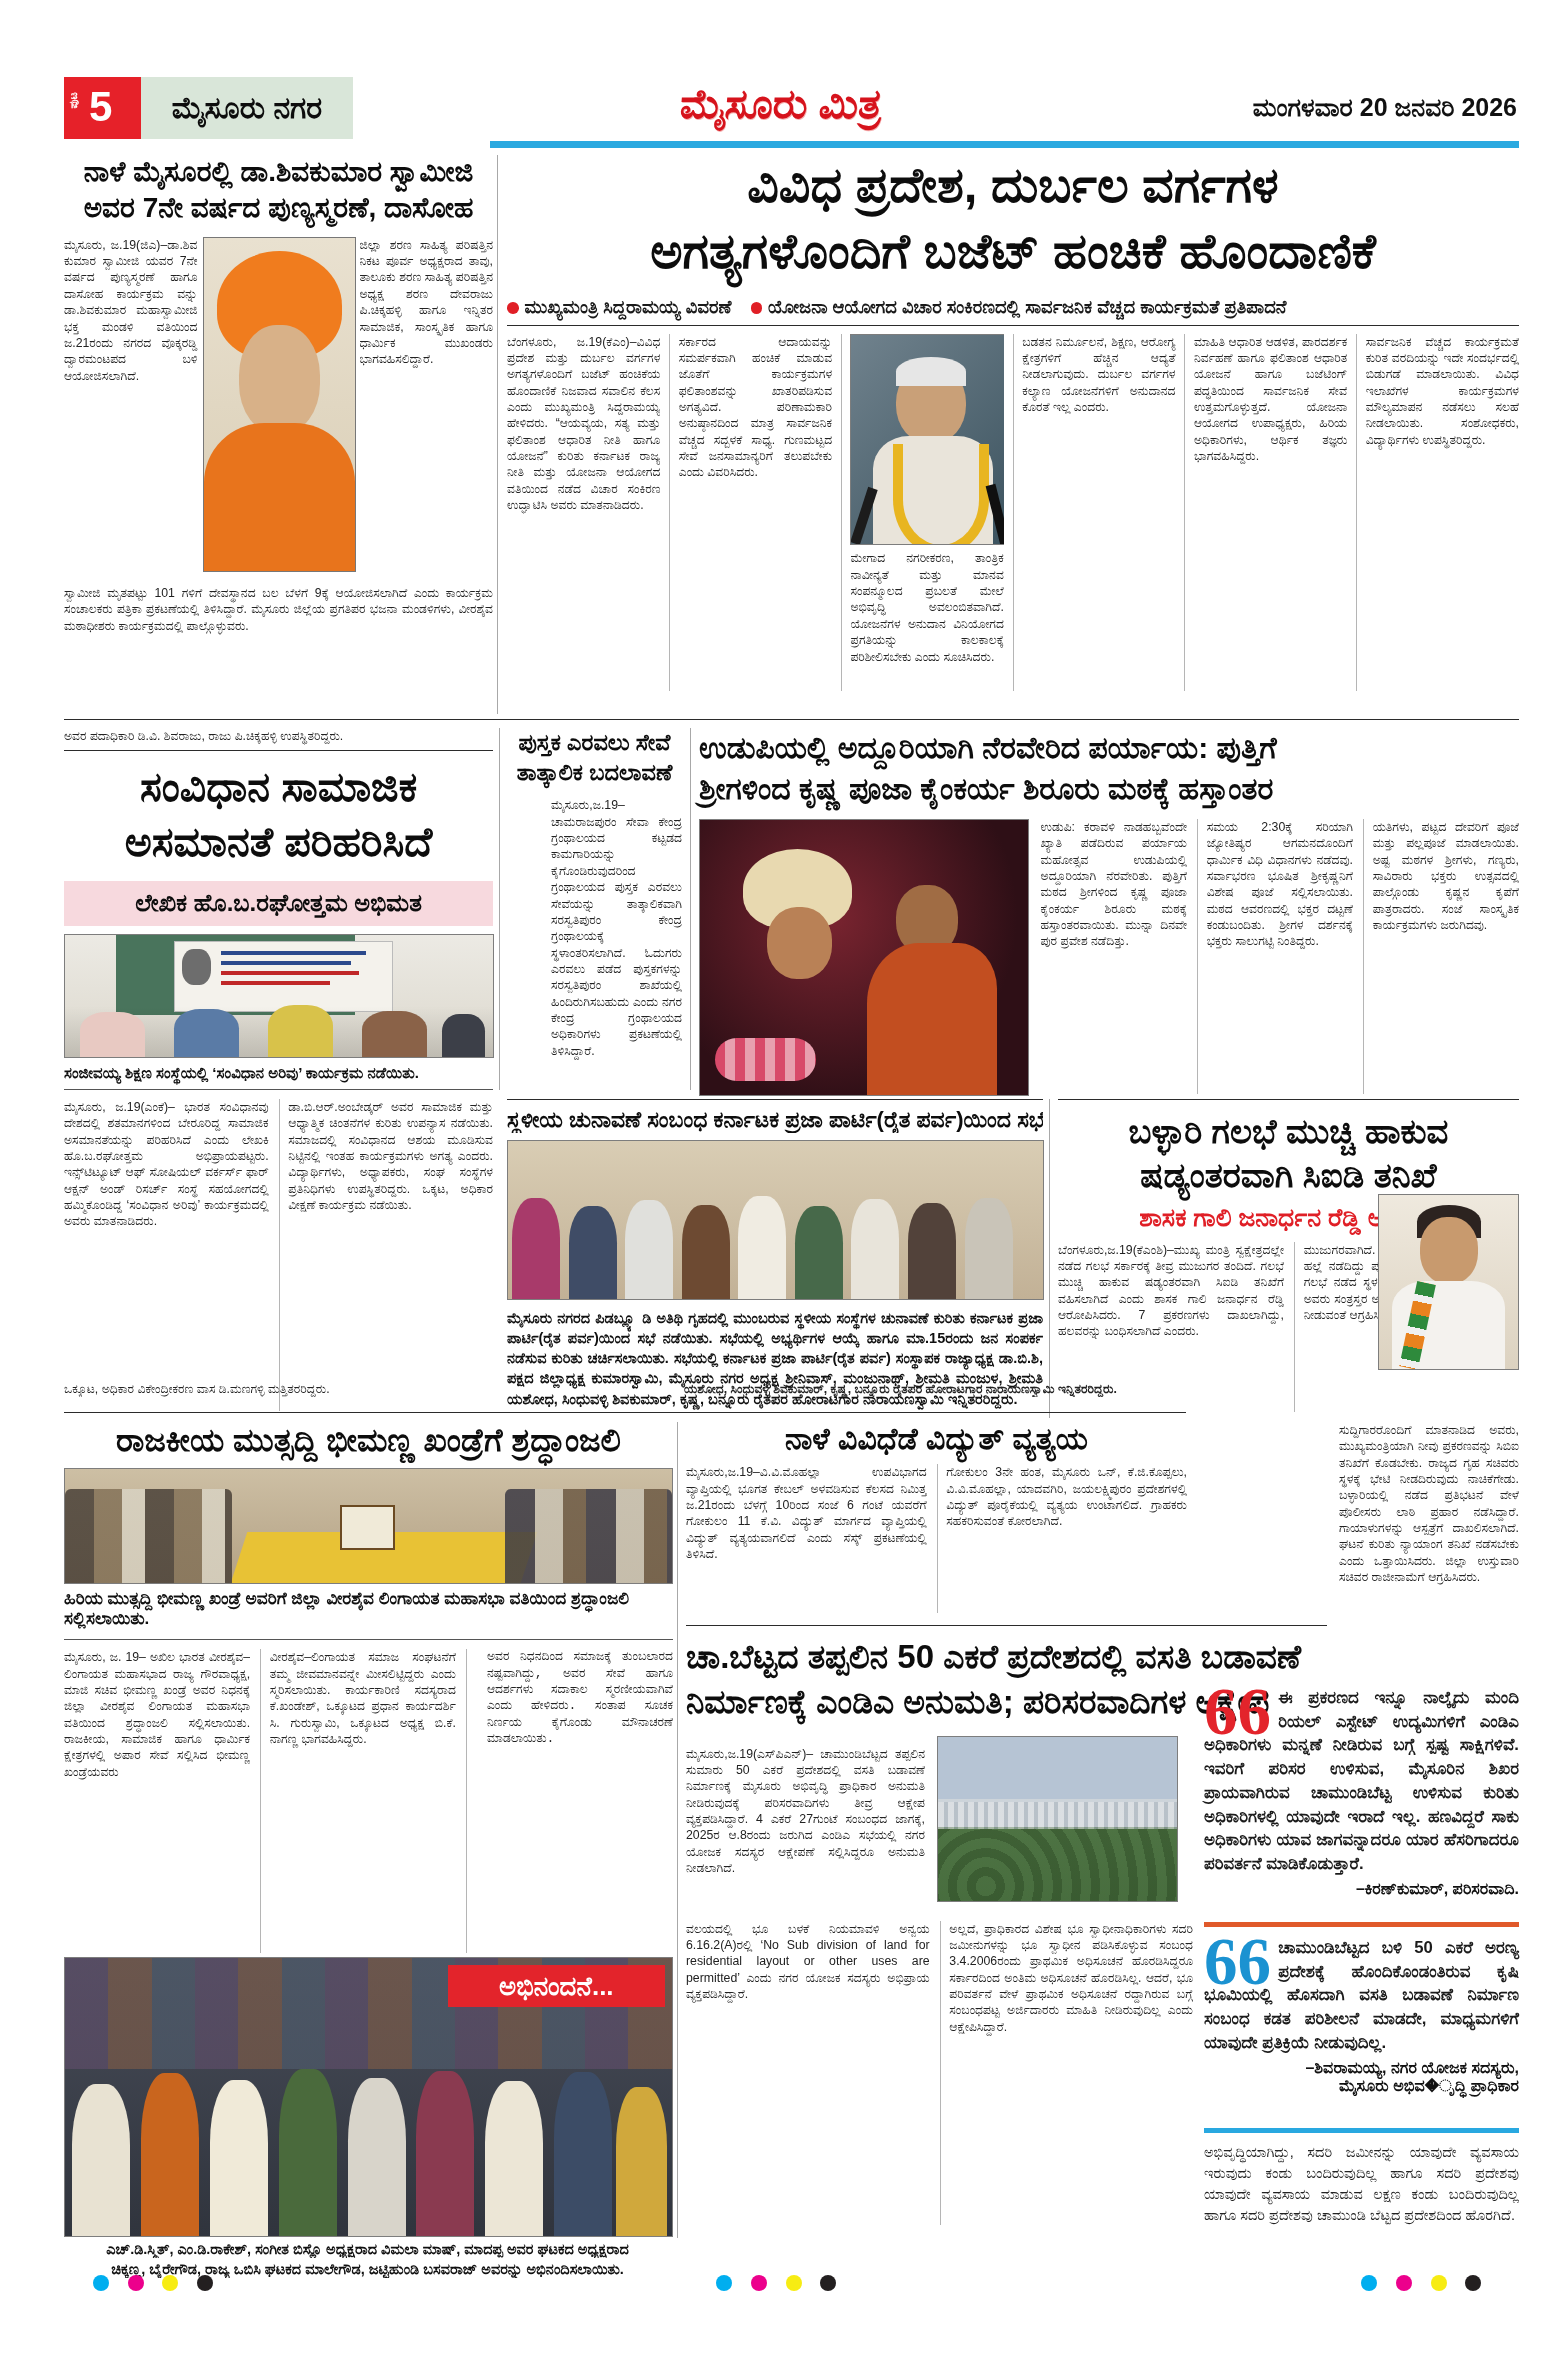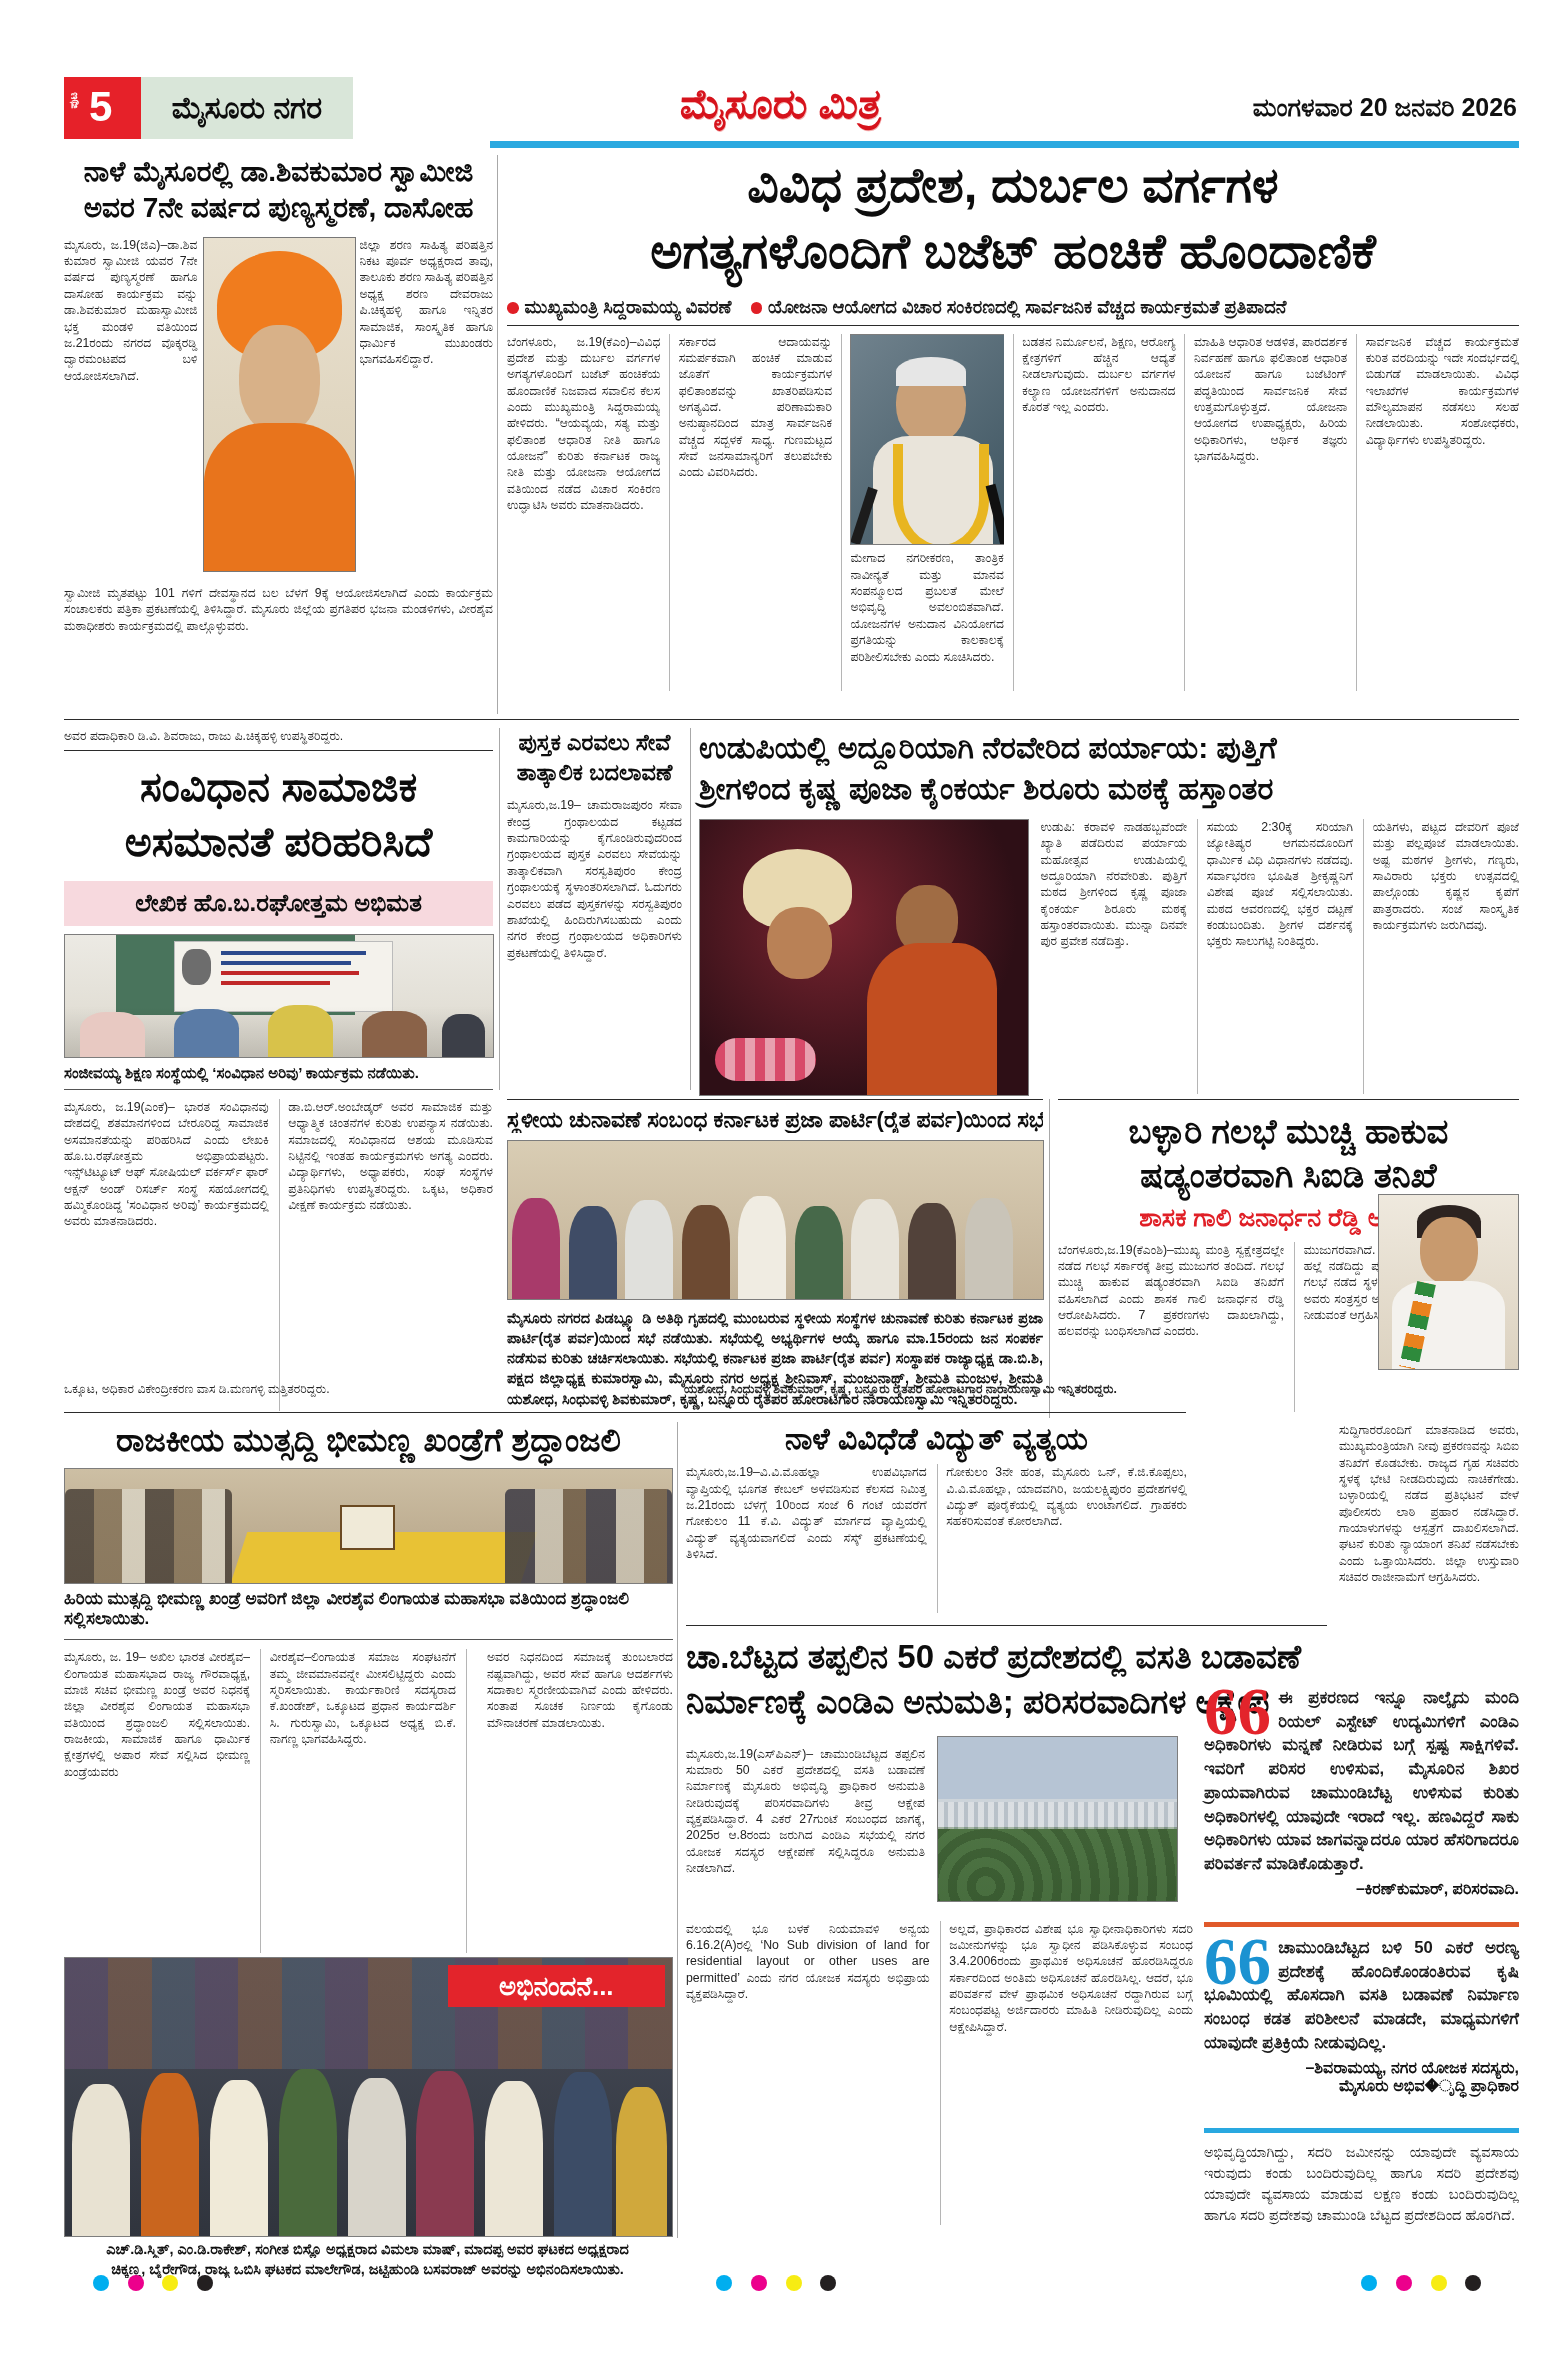--- a/index.html
+++ b/index.html
@@ -118,21 +118,21 @@
       <div class="body" style="flex:1;">ಮೈಸೂರು, ಜ.19(ಎಂಕೆ)– ಭಾರತ ಸಂವಿಧಾನವು ದೇಶದಲ್ಲಿ ಶತಮಾನಗಳಿಂದ ಬೇರೂರಿದ್ದ ಸಾಮಾಜಿಕ ಅಸಮಾನತೆಯನ್ನು ಪರಿಹರಿಸಿದೆ ಎಂದು ಲೇಖಕಿ ಹೊ.ಬ.ರಘೋತ್ತಮ ಅಭಿಪ್ರಾಯಪಟ್ಟರು. ಇನ್ಸ್‌ಟಿಟ್ಯೂಟ್ ಆಫ್ ಸೋಷಿಯಲ್ ವರ್ಕರ್ಸ್ ಫಾರ್ ಆಕ್ಷನ್ ಅಂಡ್ ರಿಸರ್ಚ್ ಸಂಸ್ಥೆ ಸಹಯೋಗದಲ್ಲಿ ಹಮ್ಮಿಕೊಂಡಿದ್ದ ‘ಸಂವಿಧಾನ ಅರಿವು’ ಕಾರ್ಯಕ್ರಮದಲ್ಲಿ ಅವರು ಮಾತನಾಡಿದರು.</div>
       <div class="body" style="flex:1;margin-left:10px;border-left:0.7px solid #b5b5b5;padding-left:8.7px;">ಡಾ.ಬಿ.ಆರ್.ಅಂಬೇಡ್ಕರ್ ಅವರ ಸಾಮಾಜಿಕ ಮತ್ತು ಆಧ್ಯಾತ್ಮಿಕ ಚಿಂತನೆಗಳ ಕುರಿತು ಉಪನ್ಯಾಸ ನಡೆಯಿತು. ಸಮಾಜದಲ್ಲಿ ಸಂವಿಧಾನದ ಆಶಯ ಮೂಡಿಸುವ ನಿಟ್ಟಿನಲ್ಲಿ ಇಂತಹ ಕಾರ್ಯಕ್ರಮಗಳು ಅಗತ್ಯ ಎಂದರು. ವಿದ್ಯಾರ್ಥಿಗಳು, ಅಧ್ಯಾಪಕರು, ಸಂಘ ಸಂಸ್ಥೆಗಳ ಪ್ರತಿನಿಧಿಗಳು ಉಪಸ್ಥಿತರಿದ್ದರು. ಒಕ್ಕಟ, ಅಧಿಕಾರ ವೀಕ್ಷಣೆ ಕಾರ್ಯಕ್ರಮ ನಡೆಯಿತು.</div>
     </div>
   </div>
 
   <div class="abs vrule" style="left:499px;top:728px;height:362px;"></div>
 
   <div class="abs" style="left:507px;top:728px;width:175px;">
     <div class="hl" style="font-size:22.5px;line-height:1.35;">ಪುಸ್ತಕ ಎರವಲು ಸೇವೆ</div>
     <div class="hl" style="font-size:22.5px;line-height:1.35;">ತಾತ್ಕಾಲಿಕ ಬದಲಾವಣೆ</div>
-    <div class="body" style="margin-top:8.7px;height:275px;">ಮೈಸೂರು,ಜ.19– ಚಾಮರಾಜಪುರಂ ಸೇವಾ ಕೇಂದ್ರ ಗ್ರಂಥಾಲಯದ ಕಟ್ಟಡದ ಕಾಮಗಾರಿಯನ್ನು ಕೈಗೊಂಡಿರುವುದರಿಂದ ಗ್ರಂಥಾಲಯದ ಪುಸ್ತಕ ಎರವಲು ಸೇವೆಯನ್ನು ತಾತ್ಕಾಲಿಕವಾಗಿ ಸರಸ್ವತಿಪುರಂ ಕೇಂದ್ರ ಗ್ರಂಥಾಲಯಕ್ಕೆ ಸ್ಥಳಾಂತರಿಸಲಾಗಿದೆ. ಓದುಗರು ಎರವಲು ಪಡೆದ ಪುಸ್ತಕಗಳನ್ನು ಸರಸ್ವತಿಪುರಂ ಶಾಖೆಯಲ್ಲಿ ಹಿಂದಿರುಗಿಸಬಹುದು ಎಂದು ನಗರ ಕೇಂದ್ರ ಗ್ರಂಥಾಲಯದ ಅಧಿಕಾರಿಗಳು ಪ್ರಕಟಣೆಯಲ್ಲಿ ತಿಳಿಸಿದ್ದಾರೆ.</div>
+    <div class="body" style="margin-top:8.7px;height:275px;margin-left:44px;">ಮೈಸೂರು,ಜ.19– ಚಾಮರಾಜಪುರಂ ಸೇವಾ ಕೇಂದ್ರ ಗ್ರಂಥಾಲಯದ ಕಟ್ಟಡದ ಕಾಮಗಾರಿಯನ್ನು ಕೈಗೊಂಡಿರುವುದರಿಂದ ಗ್ರಂಥಾಲಯದ ಪುಸ್ತಕ ಎರವಲು ಸೇವೆಯನ್ನು ತಾತ್ಕಾಲಿಕವಾಗಿ ಸರಸ್ವತಿಪುರಂ ಕೇಂದ್ರ ಗ್ರಂಥಾಲಯಕ್ಕೆ ಸ್ಥಳಾಂತರಿಸಲಾಗಿದೆ. ಓದುಗರು ಎರವಲು ಪಡೆದ ಪುಸ್ತಕಗಳನ್ನು ಸರಸ್ವತಿಪುರಂ ಶಾಖೆಯಲ್ಲಿ ಹಿಂದಿರುಗಿಸಬಹುದು ಎಂದು ನಗರ ಕೇಂದ್ರ ಗ್ರಂಥಾಲಯದ ಅಧಿಕಾರಿಗಳು ಪ್ರಕಟಣೆಯಲ್ಲಿ ತಿಳಿಸಿದ್ದಾರೆ.</div>
   </div>
 
   <div class="abs vrule" style="left:690px;top:728px;height:362px;"></div>
 
   <div class="abs" style="left:699px;top:728px;width:820px;">
     <div class="hl" style="font-size:30px;line-height:1.35;text-align:left;">ಉಡುಪಿಯಲ್ಲಿ ಅದ್ದೂರಿಯಾಗಿ ನೆರವೇರಿದ ಪರ್ಯಾಯ: ಪುತ್ತಿಗೆ</div>
     <div class="hl" style="font-size:30px;line-height:1.35;text-align:left;">ಶ್ರೀಗಳಿಂದ ಕೃಷ್ಣ ಪೂಜಾ ಕೈಂಕರ್ಯ ಶಿರೂರು ಮಠಕ್ಕೆ ಹಸ್ತಾಂತರ</div>
     <div style="display:flex;margin-top:10px;">
       <div class="ph" style="position:relative;width:328px;height:275px;background:radial-gradient(circle at 40% 35%,#7a2430,#2e0f16 70%);flex:none;">
         <div style="position:absolute;left:43px;top:29px;width:109px;height:80px;background:#e8d9b0;border-radius:50% 50% 40% 40%;"></div>
@@ -194,21 +194,21 @@
     <div class="ph" style="position:relative;width:607px;height:114px;margin-top:8.7px;background:linear-gradient(#cdbfa4,#b3a184);">
       <div style="position:absolute;left:174px;bottom:0;width:290px;height:51px;background:#e8c235;transform:skewX(-18deg);"></div>
       <div style="position:absolute;left:275px;bottom:33px;width:51px;height:41px;background:#f0ead8;border:2.9px solid #6b4a22;"></div>
       <div style="position:absolute;left:0;bottom:0;width:167px;height:94px;background:repeating-linear-gradient(90deg,#4a4138 0 29px,#847258 29px 57px,#d8d2c2 57px 80px);opacity:.85;border-radius:5.8px 5.8px 0 0;"></div>
       <div style="position:absolute;right:0;bottom:0;width:167px;height:94px;background:repeating-linear-gradient(90deg,#3c3a44 0 30px,#c9c2b2 30px 58px,#6d5a44 58px 81px);opacity:.85;border-radius:5.8px 5.8px 0 0;"></div>
     </div>
     <div class="cap" style="margin-top:5.8px;font-size:17px;border-bottom:0.7px solid #555;padding-bottom:10px;">ಹಿರಿಯ ಮುತ್ಸದ್ದಿ ಭೀಮಣ್ಣ ಖಂಡ್ರೆ ಅವರಿಗೆ ಜಿಲ್ಲಾ ವೀರಶೈವ ಲಿಂಗಾಯತ ಮಹಾಸಭಾ ವತಿಯಿಂದ ಶ್ರದ್ಧಾಂಜಲಿ ಸಲ್ಲಿಸಲಾಯಿತು.</div>
     <div style="display:flex;margin-top:8.7px;height:304px;">
       <div class="body" style="flex:1;">ಮೈಸೂರು, ಜ. 19– ಅಖಿಲ ಭಾರತ ವೀರಶೈವ–ಲಿಂಗಾಯತ ಮಹಾಸಭಾದ ರಾಜ್ಯ ಗೌರವಾಧ್ಯಕ್ಷ, ಮಾಜಿ ಸಚಿವ ಭೀಮಣ್ಣ ಖಂಡ್ರೆ ಅವರ ನಿಧನಕ್ಕೆ ಜಿಲ್ಲಾ ವೀರಶೈವ ಲಿಂಗಾಯತ ಮಹಾಸಭಾ ವತಿಯಿಂದ ಶ್ರದ್ಧಾಂಜಲಿ ಸಲ್ಲಿಸಲಾಯಿತು. ರಾಜಕೀಯ, ಸಾಮಾಜಿಕ ಹಾಗೂ ಧಾರ್ಮಿಕ ಕ್ಷೇತ್ರಗಳಲ್ಲಿ ಅಪಾರ ಸೇವೆ ಸಲ್ಲಿಸಿದ ಭೀಮಣ್ಣ ಖಂಡ್ರೆಯವರು</div>
       <div class="body" style="flex:1;margin-left:10px;border-left:0.7px solid #b5b5b5;padding-left:8.7px;">ವೀರಶೈವ–ಲಿಂಗಾಯತ ಸಮಾಜ ಸಂಘಟನೆಗೆ ತಮ್ಮ ಜೀವಮಾನವನ್ನೇ ಮೀಸಲಿಟ್ಟಿದ್ದರು ಎಂದು ಸ್ಮರಿಸಲಾಯಿತು. ಕಾರ್ಯಕಾರಿಣಿ ಸದಸ್ಯರಾದ ಕೆ.ಖಂಡೇಶ್, ಒಕ್ಕೂಟದ ಪ್ರಧಾನ ಕಾರ್ಯದರ್ಶಿ ಸಿ. ಗುರುಸ್ವಾಮಿ, ಒಕ್ಕೂಟದ ಅಧ್ಯಕ್ಷ ಬಿ.ಕೆ. ನಾಗಣ್ಣ ಭಾಗವಹಿಸಿದ್ದರು.</div>
-      <div class="body" style="flex:1;margin-left:10px;border-left:0.7px solid #b5b5b5;padding-left:20px;">ಅವರ ನಿಧನದಿಂದ ಸಮಾಜಕ್ಕೆ ತುಂಬಲಾರದ ನಷ್ಟವಾಗಿದ್ದು, ಅವರ ಸೇವೆ ಹಾಗೂ ಆದರ್ಶಗಳು ಸದಾಕಾಲ ಸ್ಮರಣೀಯವಾಗಿವೆ ಎಂದು ಹೇಳಿದರು. ಸಂತಾಪ ಸೂಚಕ ನಿರ್ಣಯ ಕೈಗೊಂಡು ಮೌನಾಚರಣೆ ಮಾಡಲಾಯಿತು.</div>
+      <div class="body" style="flex:1;margin-left:10px;border-left:0.7px solid #b5b5b5;padding-left:20px;font-family:Liberation Mono, monospace;">ಅವರ ನಿಧನದಿಂದ ಸಮಾಜಕ್ಕೆ ತುಂಬಲಾರದ ನಷ್ಟವಾಗಿದ್ದು, ಅವರ ಸೇವೆ ಹಾಗೂ ಆದರ್ಶಗಳು ಸದಾಕಾಲ ಸ್ಮರಣೀಯವಾಗಿವೆ ಎಂದು ಹೇಳಿದರು. ಸಂತಾಪ ಸೂಚಕ ನಿರ್ಣಯ ಕೈಗೊಂಡು ಮೌನಾಚರಣೆ ಮಾಡಲಾಯಿತು.</div>
     </div>
   </div>
 
   <div class="abs vrule" style="left:677px;top:1422px;height:816px;"></div>
 
   <div class="abs" style="left:686px;top:1422px;width:501px;">
     <div class="hl" style="font-size:30px;">ನಾಳೆ ವಿವಿಧೆಡೆ ವಿದ್ಯುತ್ ವ್ಯತ್ಯಯ</div>
     <div style="display:flex;margin-top:7.2px;height:149px;">
       <div class="body" style="flex:1;">ಮೈಸೂರು,ಜ.19–ವಿ.ವಿ.ಮೊಹಲ್ಲಾ ಉಪವಿಭಾಗದ ವ್ಯಾಪ್ತಿಯಲ್ಲಿ ಭೂಗತ ಕೇಬಲ್ ಅಳವಡಿಸುವ ಕೆಲಸದ ನಿಮಿತ್ತ ಜ.21ರಂದು ಬೆಳಗ್ಗೆ 10ರಿಂದ ಸಂಜೆ 6 ಗಂಟೆ ಯವರೆಗೆ ಗೋಕುಲಂ 11 ಕೆ.ವಿ. ವಿದ್ಯುತ್ ಮಾರ್ಗದ ವ್ಯಾಪ್ತಿಯಲ್ಲಿ ವಿದ್ಯುತ್ ವ್ಯತ್ಯಯವಾಗಲಿದೆ ಎಂದು ಸೆಸ್ಕ್ ಪ್ರಕಟಣೆಯಲ್ಲಿ ತಿಳಿಸಿದೆ.</div>
       <div class="body" style="flex:1;margin-left:10px;border-left:0.7px solid #b5b5b5;padding-left:8.7px;">ಗೋಕುಲಂ 3ನೇ ಹಂತ, ಮೈಸೂರು ಒನ್, ಕೆ.ಜಿ.ಕೊಪ್ಪಲು, ವಿ.ವಿ.ಮೊಹಲ್ಲಾ, ಯಾದವಗಿರಿ, ಜಯಲಕ್ಷ್ಮಿಪುರಂ ಪ್ರದೇಶಗಳಲ್ಲಿ ವಿದ್ಯುತ್ ಪೂರೈಕೆಯಲ್ಲಿ ವ್ಯತ್ಯಯ ಉಂಟಾಗಲಿದೆ. ಗ್ರಾಹಕರು ಸಹಕರಿಸುವಂತೆ ಕೋರಲಾಗಿದೆ.</div>

